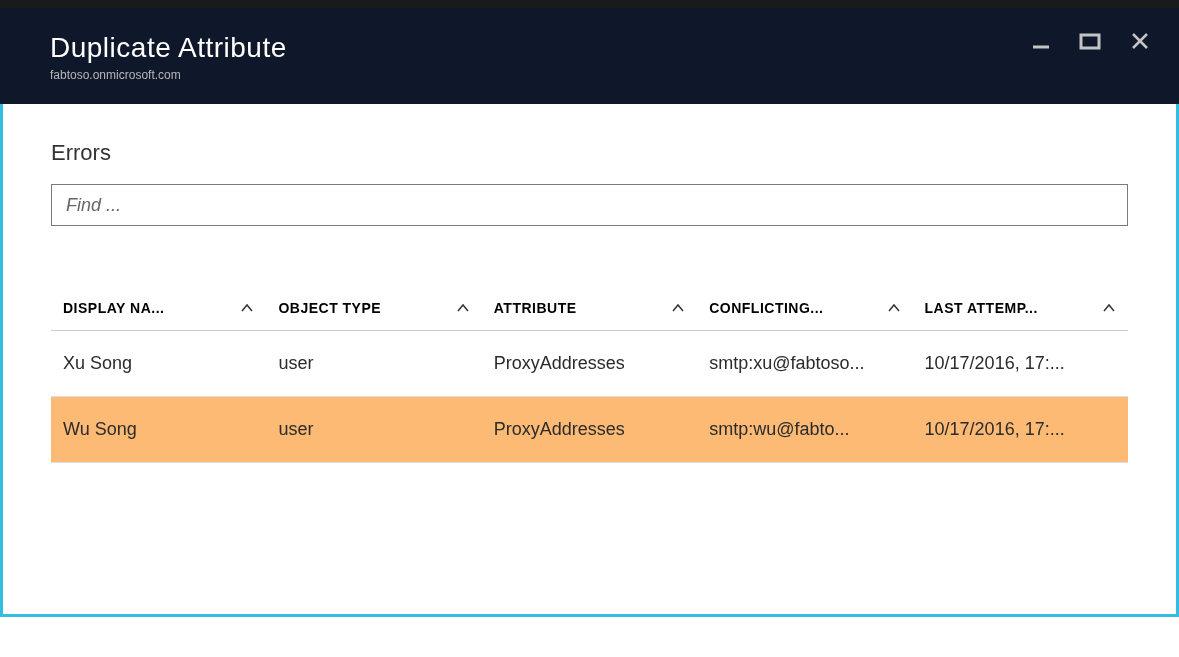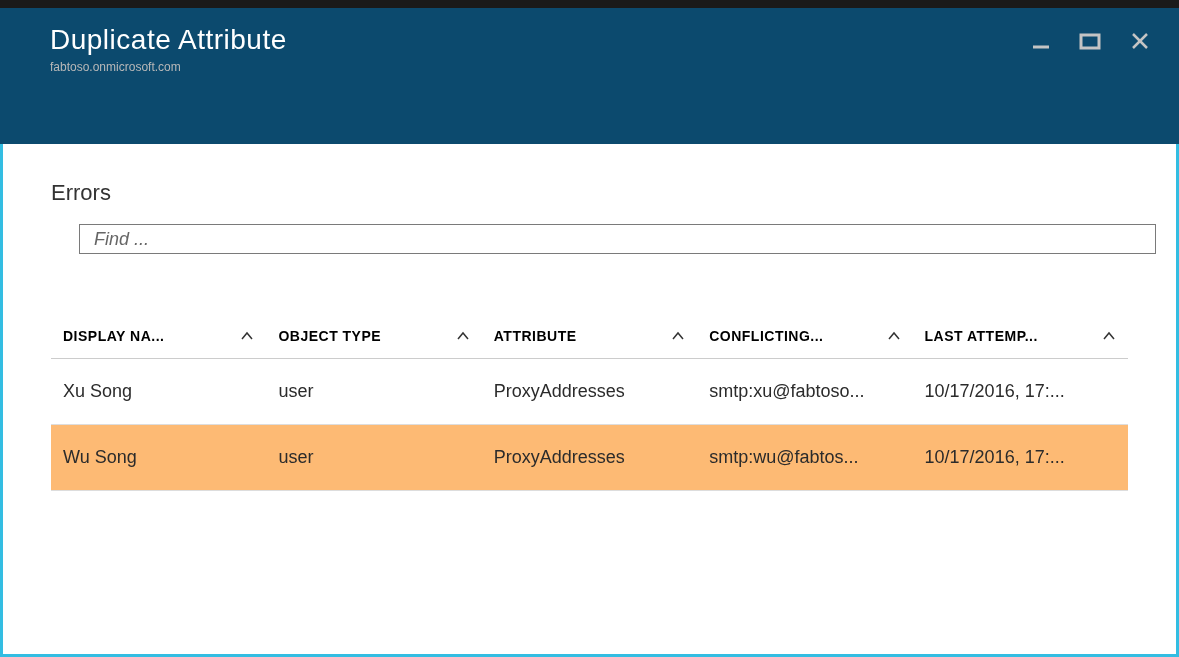--- a/index.html
+++ b/index.html
@@ -12,24 +12,24 @@
       background: #fff;
       width: 1179px;
       height: 657px;
       overflow: hidden;
     }
     .top-bar {
       height: 8px;
       background: #1a1a1a;
     }
     .header {
-      background: #0c4a6e;
-      padding: 16px 50px 40px 50px;
+      background: #0f172a;
+      padding: 24px 50px 40px 50px;
       position: relative;
-      height: 136px;
+      height: 96px;
     }
     .header-title {
       color: #fff;
       font-size: 28px;
       font-weight: 300;
       letter-spacing: 0.5px;
     }
     .header-subtitle {
       color: #b8b8b8;
       font-size: 12px;
@@ -71,22 +71,21 @@
     }
     .search-box {
       width: 100%;
       padding: 8px 14px;
       font-size: 18px;
       font-style: italic;
       color: #666;
       border: 1px solid #7a7a7a;
       outline: none;
       font-family: inherit;
-      height: 30px;
-      margin-left: 28px;
+      height: 42px;
     }
     .search-box::placeholder {
       color: #666;
       font-style: italic;
     }
     .table-container {
       margin-top: 60px;
     }
     .data-table {
       width: 100%;
@@ -232,19 +231,19 @@
             <td>Xu Song</td>
             <td>user</td>
             <td>ProxyAddresses</td>
             <td>smtp:xu@fabtoso...</td>
             <td>10/17/2016, 17:...</td>
           </tr>
           <tr class="selected">
             <td>Wu Song</td>
             <td>user</td>
             <td>ProxyAddresses</td>
-            <td>smtp:wu@fabtos...</td>
+            <td>smtp:wu@fabto...</td>
             <td>10/17/2016, 17:...</td>
           </tr>
         </tbody>
     </table>
   </div>
 </div>
 
 </body></html>

